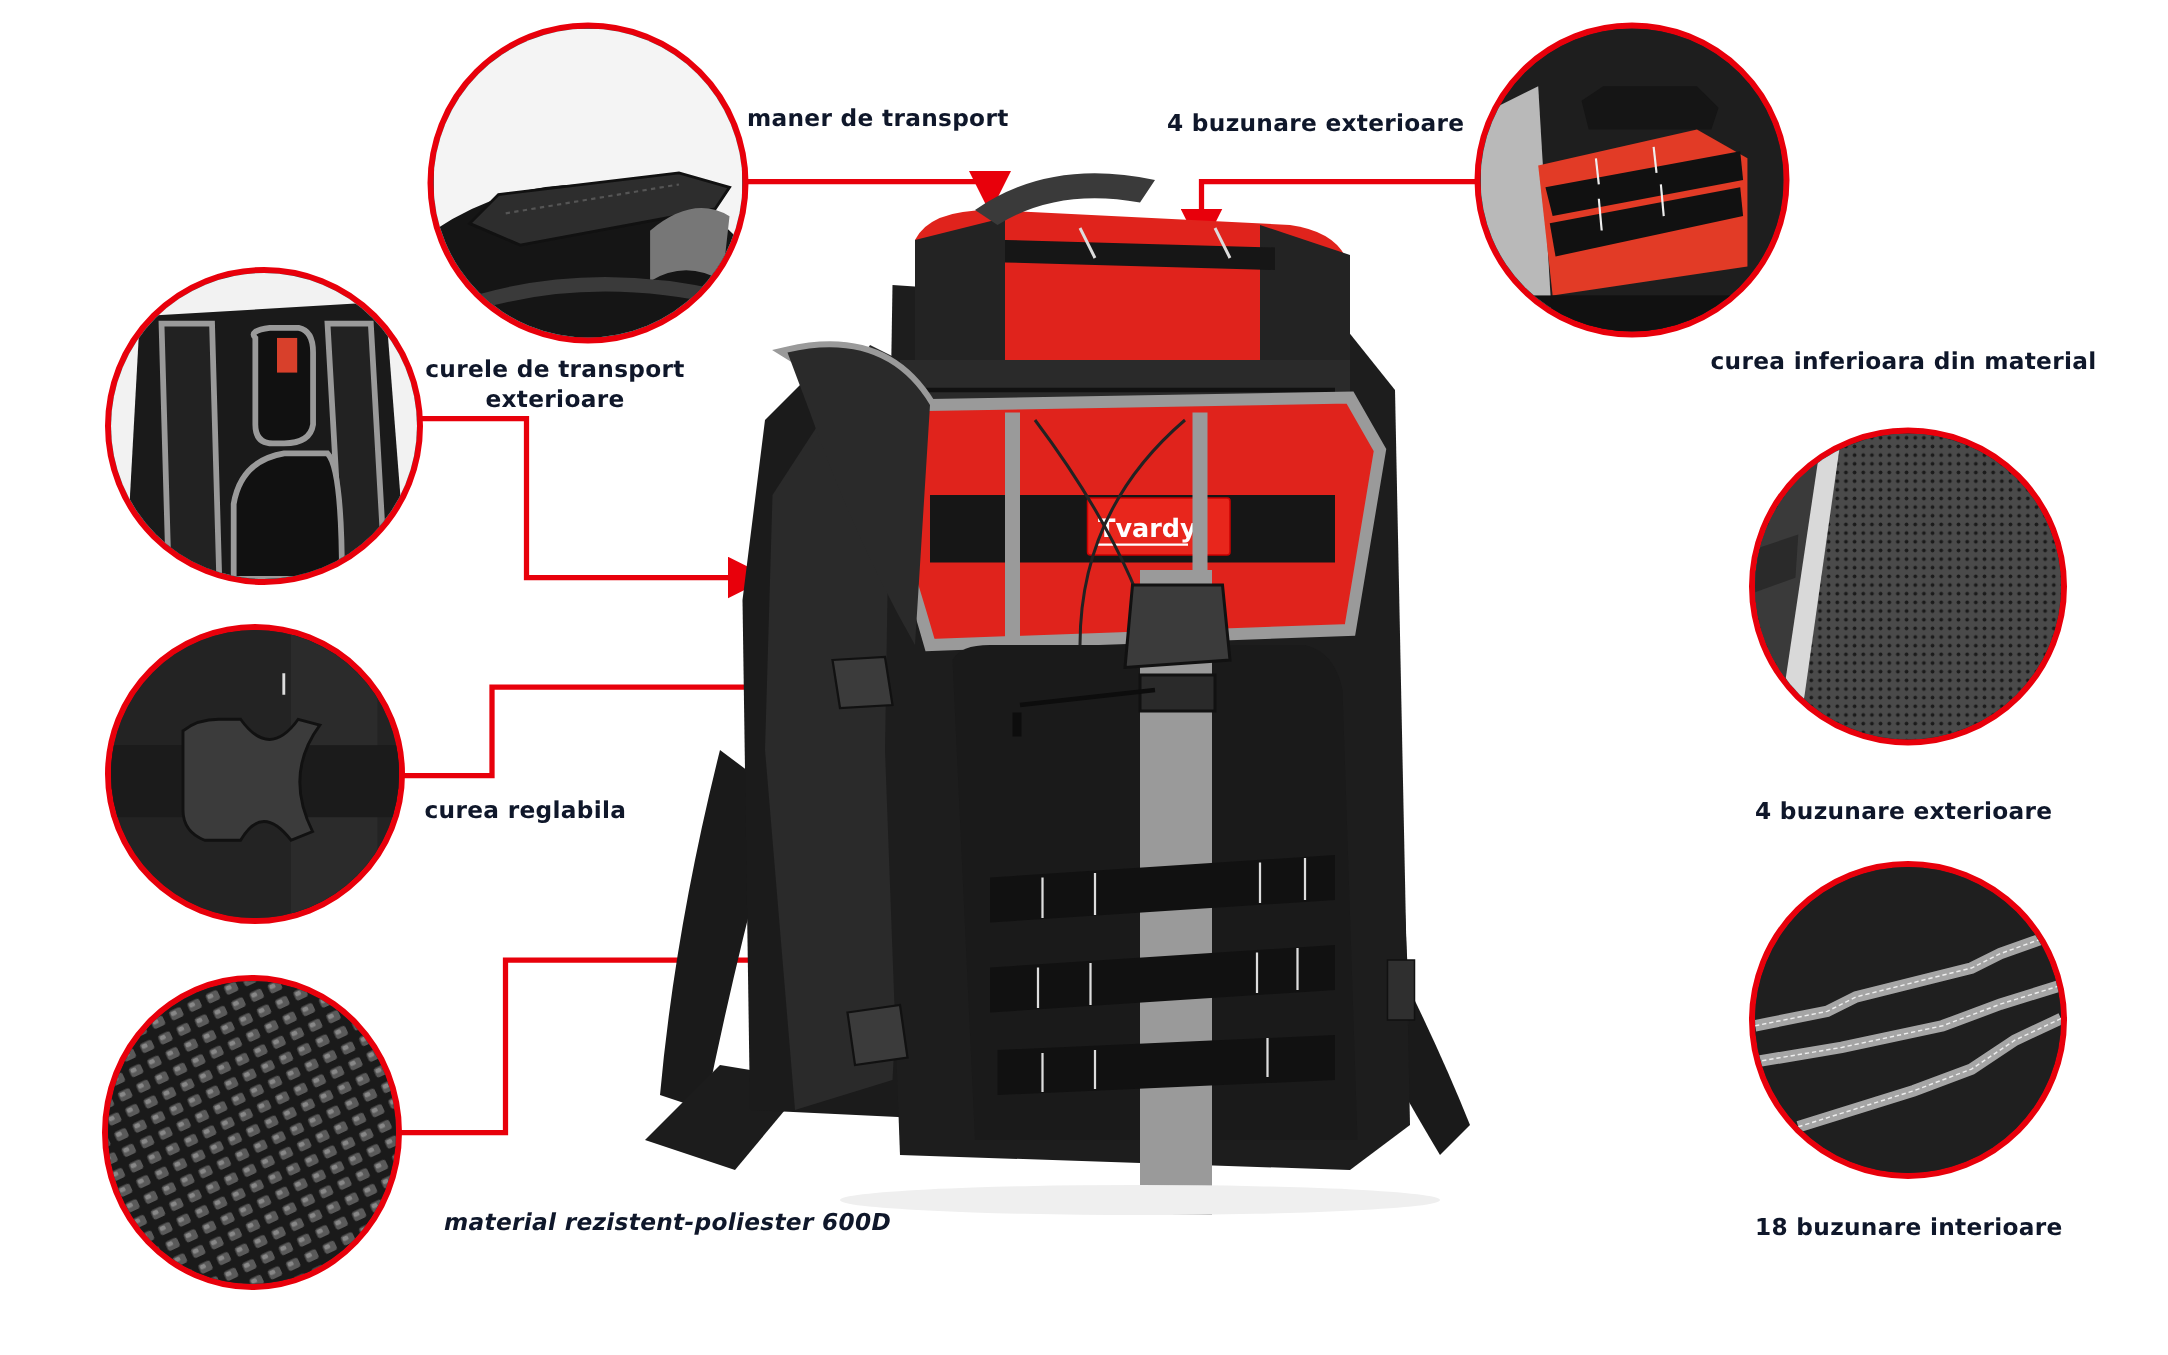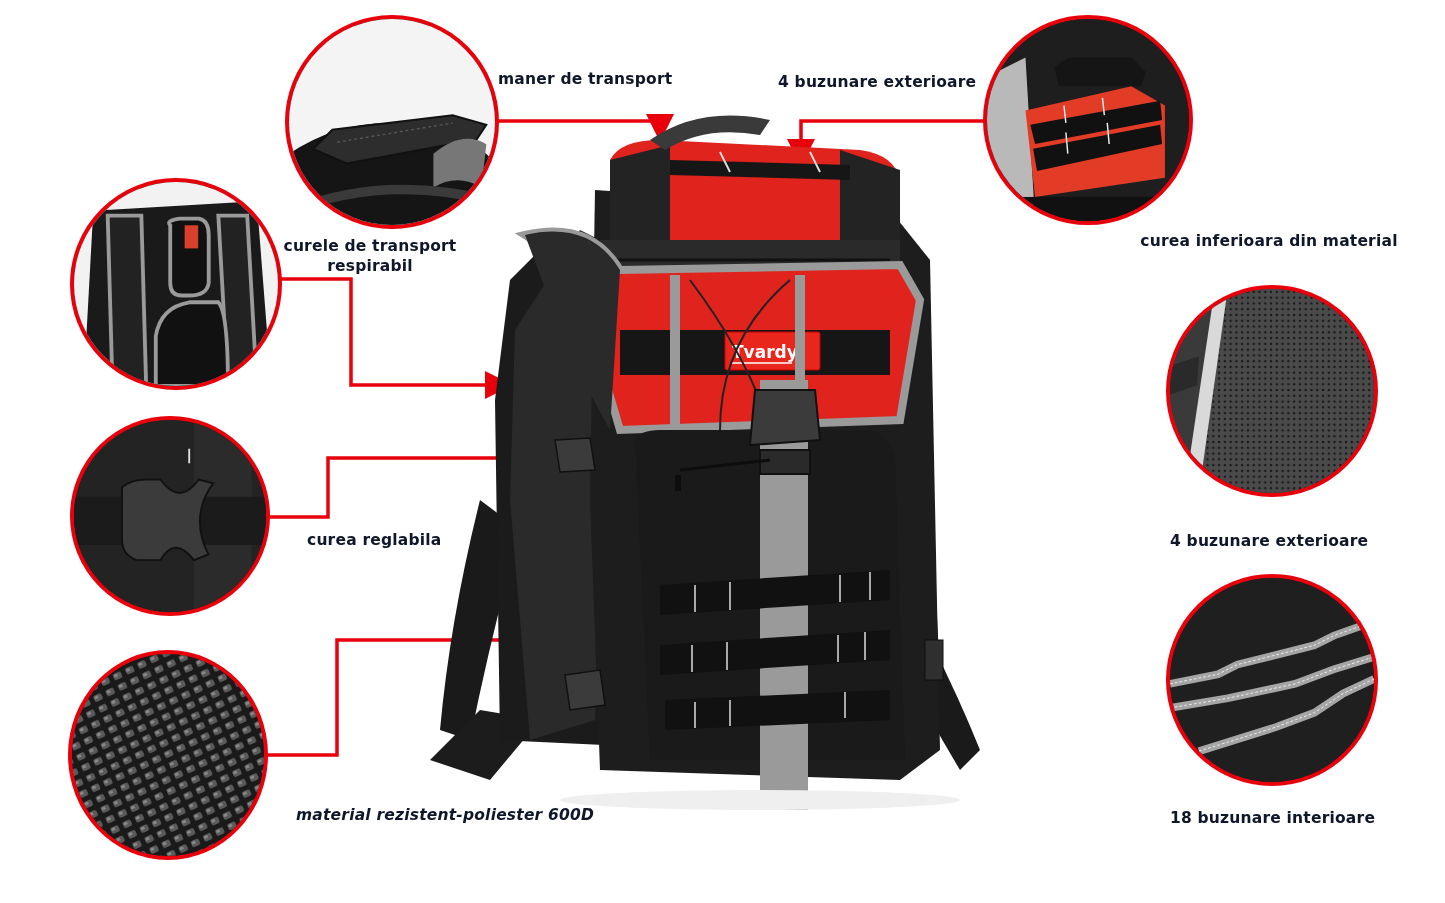--- a/index.html
+++ b/index.html
@@ -87,33 +87,33 @@
     <path d="M20,30 L190,20 L205,212 L10,212 Z" fill="#1a1a1a"></path>
     <path d="M35,35 L70,35 L75,212 L40,212 Z" fill="#222" stroke="#9a9a9a" stroke-width="4"></path>
     <path d="M150,35 L180,35 L190,212 L160,212 Z" fill="#222" stroke="#9a9a9a" stroke-width="4"></path>
     <path d="M100,45 Q95,40 110,38 L130,38 Q140,40 140,55 L140,105 Q138,118 120,118 L112,118 Q100,118 100,105 Z" fill="#111" stroke="#9a9a9a" stroke-width="4"></path>
     <path d="M85,160 Q90,130 120,125 L150,125 Q160,135 160,212 L85,212 Z" fill="#111" stroke="#9a9a9a" stroke-width="4"></path>
     <rect x="115" y="45" width="14" height="24" fill="#d8402b"></rect>
   </svg>
 </div>
 <div class="label center" style="left:282px; top:236px; width:176px;">
   <div>curele de transport</div>
-  <div>respirabil</div>
+  <div>exterioare</div>
 </div>
 
 <div class="circle" style="left:70px; top:416px; width:200px; height:200px;">
   <svg viewBox="0 0 200 200">
     <rect width="200" height="200" fill="#232323"></rect>
     <rect x="125" y="0" width="60" height="200" fill="#2b2b2b"></rect>
     <rect x="0" y="80" width="200" height="50" fill="#1b1b1b"></rect>
     <path d="M50,70 Q60,62 75,62 L90,62 Q110,90 130,62 L145,66 Q120,100 140,140 L125,146 Q105,120 90,146 L65,146 Q50,140 50,125 Z" fill="#3b3b3b" stroke="#111" stroke-width="2"></path>
     <line x1="120" y1="30" x2="120" y2="45" stroke="#ddd" stroke-width="2"></line>
   </svg>
 </div>
-<div class="label" style="left:283px; top:530px;margin-left:24px;">curea reglabila</div>
+<div class="label" style="left:283px; top:530px;">curea reglabila</div>
 
 <div class="circle" style="left:68px; top:650px; width:200px; height:210px;">
   <svg viewBox="0 0 200 210">
     <defs>
       <pattern id="weave" width="14" height="12" patternUnits="userSpaceOnUse" patternTransform="rotate(-25)">
         <rect width="14" height="12" fill="#1a1a1a"></rect>
         <rect x="1" y="1" width="9" height="7" rx="2" fill="#5a5a5a"></rect>
         <rect x="2" y="2" width="4" height="3" rx="1" fill="#888"></rect>
       </pattern>
     </defs>

